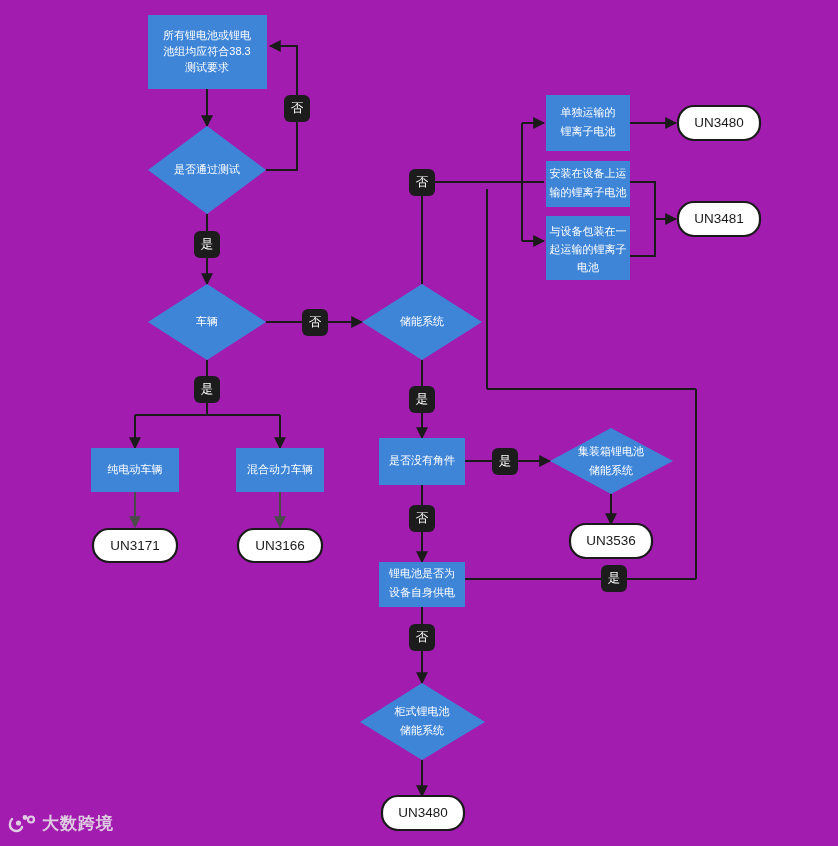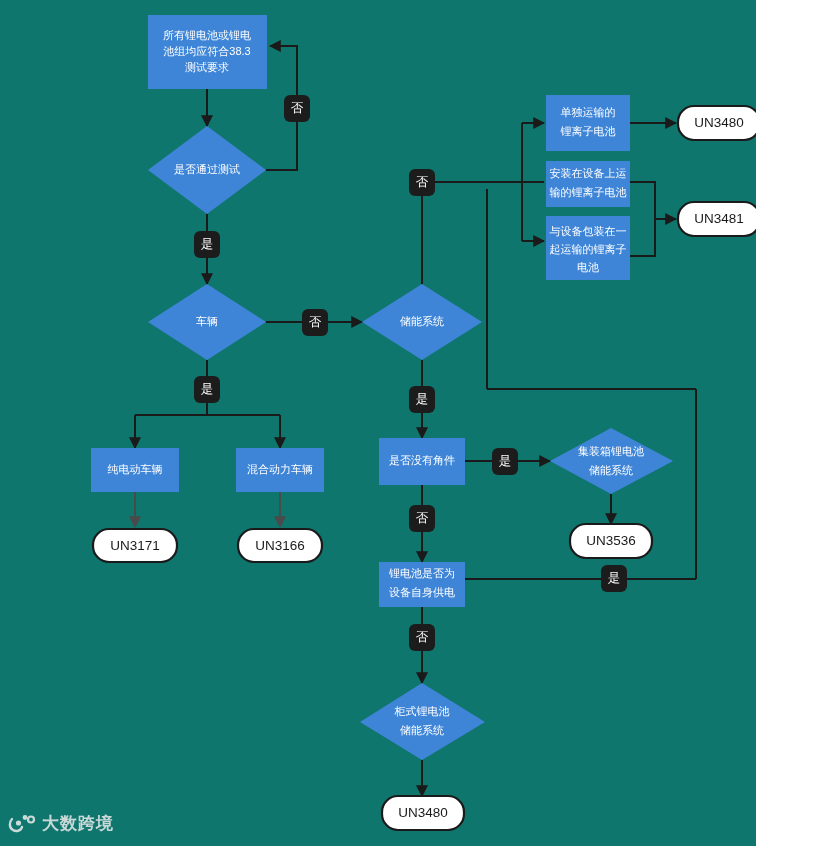--- a/index.html
+++ b/index.html
@@ -5,23 +5,23 @@
   html, body {
     margin: 0;
     padding: 0;
     background: #ffffff;
   }
   body {
     font-family: "Liberation Sans", "DejaVu Sans", sans-serif;
   }
   #stage {
     position: relative;
-    width: 756px;
+    width: 838px;
     height: 846px;
-    background: #0f766e;
+    background: #a21caf;
     overflow: hidden;
   }
   svg#flow {
     position: absolute;
     left: 0;
     top: 0;
     width: 838px;
     height: 846px;
   }
   .node-rect {

